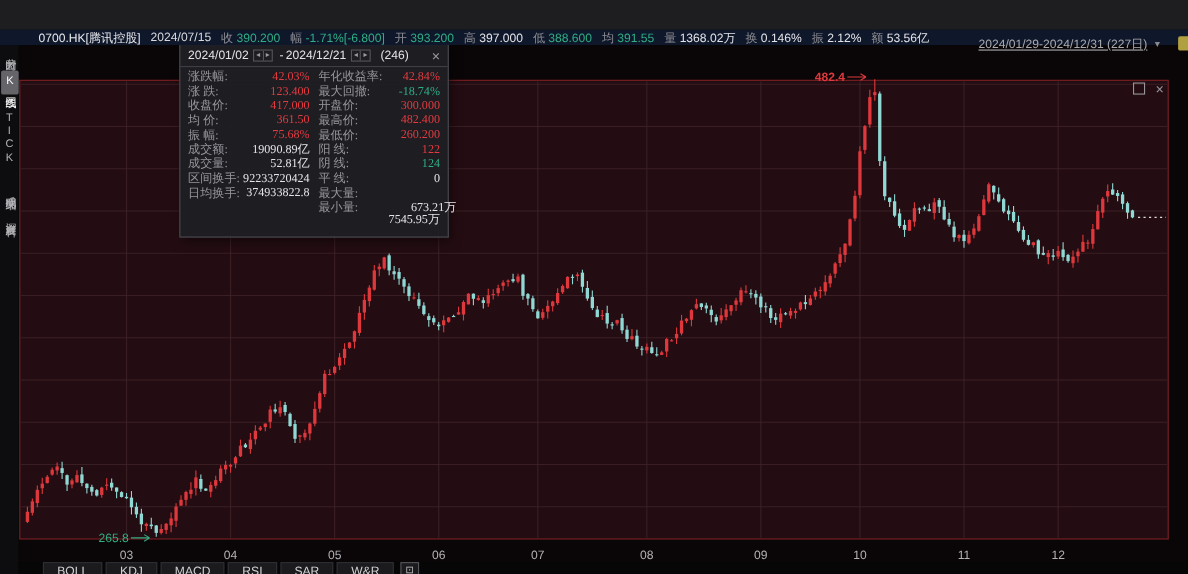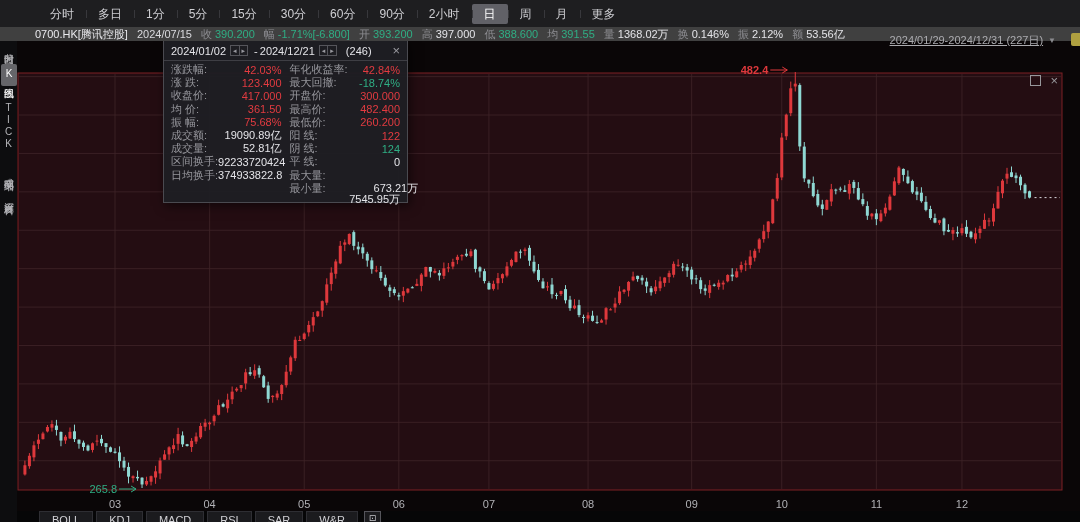--- a/index.html
+++ b/index.html
@@ -11,21 +11,21 @@
            display:flex;align-items:center;border-bottom:1px solid #0a0a0a;z-index:20;}
   .toolbar-spacer{width:38px;height:100%;}
   .tabs{display:flex;align-items:center;height:100%;}
   .tab{padding:3px 12px;font-size:12px;color:#cfcfd3;position:relative;line-height:14px;}
   .tab:not(:first-child)::before{content:'';position:absolute;left:0;top:6px;bottom:6px;width:1px;background:#38383c;}
   .tab.selected{background:#616167;color:#fff;border-radius:2px;}
   .toolbar-right{margin-left:auto;display:flex;align-items:center;margin-right:8px;}
   .tr-item{padding:3px 13px;font-size:12px;color:#cfcfd3;position:relative;line-height:14px;}
   .tr-item:not(:first-child)::before{content:'';position:absolute;left:0;top:6px;bottom:6px;width:1px;background:#38383c;}
   
-  .quote-bar{position:absolute;left:0;top:27px;right:0;height:14px;background:#404040;
+  .quote-bar{position:absolute;left:0;top:27px;right:0;height:14px;background:#0f172a;
              display:flex;align-items:center;font-size:11px;white-space:nowrap;z-index:20;}
   .qb-symbol{color:#e9e9ed;margin-left:35px;margin-right:9px;}
   .qb-date{color:#d9d9dd;margin-right:9px;}
   .qfield{margin-right:9px;}
   .qlabel{color:#8d8d92;margin-right:3px;}
   
   .chart-bg{position:absolute;left:17px;top:41px;right:0;bottom:0;background:#0a0607;z-index:0;}
   #chart-svg{position:absolute;left:0;top:0;width:1080px;height:522px;z-index:1;pointer-events:none;font-family:inherit;}
   .chart-hit{position:absolute;left:18px;top:73px;width:1044px;height:417px;z-index:2;}
   
@@ -48,21 +48,21 @@
   .stats-popup{position:absolute;left:163px;top:40px;width:245px;z-index:10;box-sizing:border-box;
                background:rgba(30,30,35,0.96);border:1px solid #4a4a50;box-shadow:2px 3px 10px rgba(0,0,0,.55);}
   .popup-header{display:flex;align-items:center;height:19px;padding:0 7px;color:#e4e4e8;
                 font-size:11px;border-bottom:1px solid #3e3e44;}
   .stepper{display:inline-flex;margin:0 4px;border:1px solid #55555b;height:9px;}
   .stepper i{font-style:normal;font-size:7px;line-height:9px;color:#9a9aa0;padding:0 2px;}
   .stepper i+i{border-left:1px solid #55555b;}
   .ph-dash{margin:0 2px;}
   .ph-count{margin-left:5px;}
   .popup-close{margin-left:auto;color:#9a9aa0;font-size:13px;line-height:12px;}
-  .popup-body{display:flex;padding:2px 7px 7px;font-size:11px;}
+  .popup-body{display:flex;padding:2px 7px 20px;font-size:11px;font-family:Liberation Serif, serif;}
   .pcol{flex:1;min-width:0;}
   .pcol+.pcol{margin-left:8px;}
   .prow{display:flex;justify-content:space-between;align-items:center;height:13.2px;}
   .plabel{color:#96969c;white-space:nowrap;}
   .pval{white-space:nowrap;}
   
   .bottom-bar{position:absolute;left:17px;top:511px;right:0;height:11px;background:#060607;z-index:6;
               display:flex;align-items:flex-start;overflow:hidden;}
   .btabs{display:flex;margin-left:22px;gap:3px;}
   .btab{background:#1b1b1e;border:1px solid #2e2e33;color:#d2d2d6;font-size:11px;padding:2px 12px 8px;line-height:12px;}
@@ -557,35 +557,20 @@
     <text x="768.27" y="74" text-anchor="end" fill="#de383c" font-size="11" font-weight="bold">482.4</text>
     <path d="M770.27 70 H787.27 M787.27 70 l-5 -3 M787.27 70 l-5 3" stroke="#de383c" fill="none"></path>
     <text x="117.04500000000002" y="493" text-anchor="end" fill="#2fae84" font-size="11">265.8</text>
     <path d="M119.04500000000002 489 H136.04500000000002 M136.04500000000002 489 l-5 -3 M136.04500000000002 489 l-5 3" stroke="#2fae84" fill="none"></path>
     <line x1="1034.53" x2="1060" y1="197.60664819944594" y2="197.60664819944594" stroke="#d9d9dd" stroke-dasharray="2 3"></line>
   </svg>
 <div class="chart-hit"></div>
 
 <div class="toolbar">
   <div class="toolbar-spacer"></div>
-  <div class="tabs">
-      <div class="tab">分时</div>
-      <div class="tab">多日</div>
-      <div class="tab">1分</div>
-      <div class="tab">5分</div>
-      <div class="tab">15分</div>
-      <div class="tab">30分</div>
-      <div class="tab">60分</div>
-      <div class="tab">90分</div>
-      <div class="tab">2小时</div>
-      <div class="tab selected">日</div>
-      <div class="tab">周</div>
-      <div class="tab">月</div>
-      <div class="tab">更多</div>
-    </div>
 </div>
 
 <div class="quote-bar">
   <span class="qb-symbol">0700.HK[腾讯控股]</span>
   <span class="qb-date">2024/07/15</span>
   <span style="display:flex;align-items:center;">
       <span class="qfield"><span class="qlabel">收</span><span style="color: rgb(47, 174, 132);">390.200</span></span>
       <span class="qfield"><span class="qlabel">幅</span><span style="color: rgb(47, 174, 132);">-1.71%[-6.800]</span></span>
       <span class="qfield"><span class="qlabel">开</span><span style="color: rgb(47, 174, 132);">393.200</span></span>
       <span class="qfield"><span class="qlabel">高</span><span style="color: rgb(228, 228, 232);">397.000</span></span>

